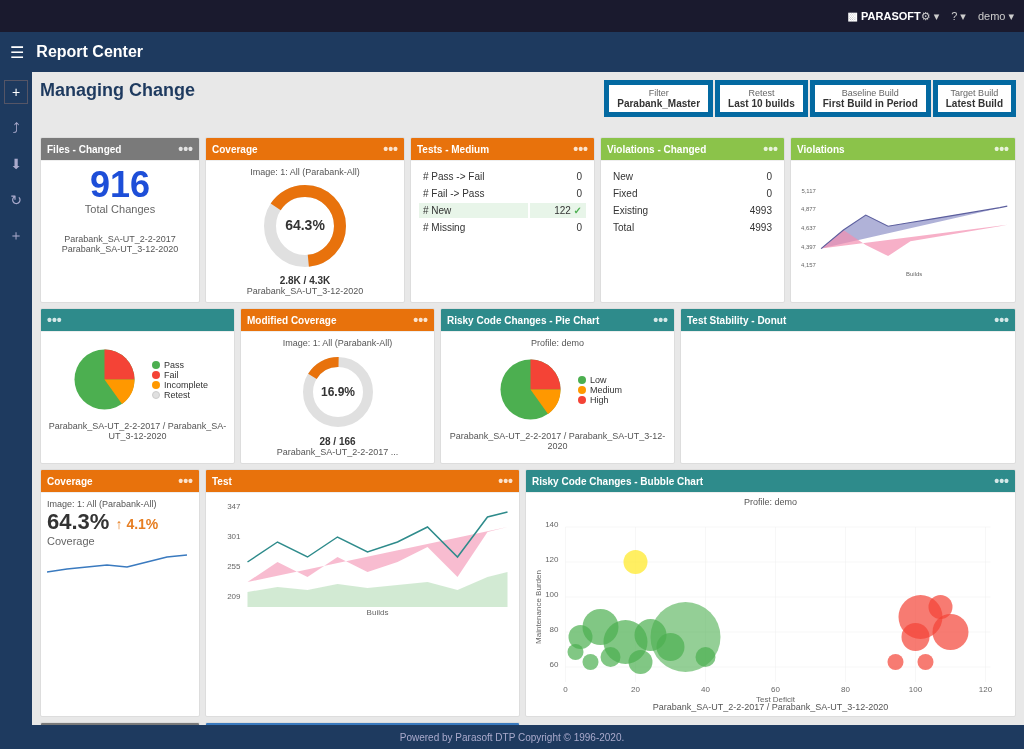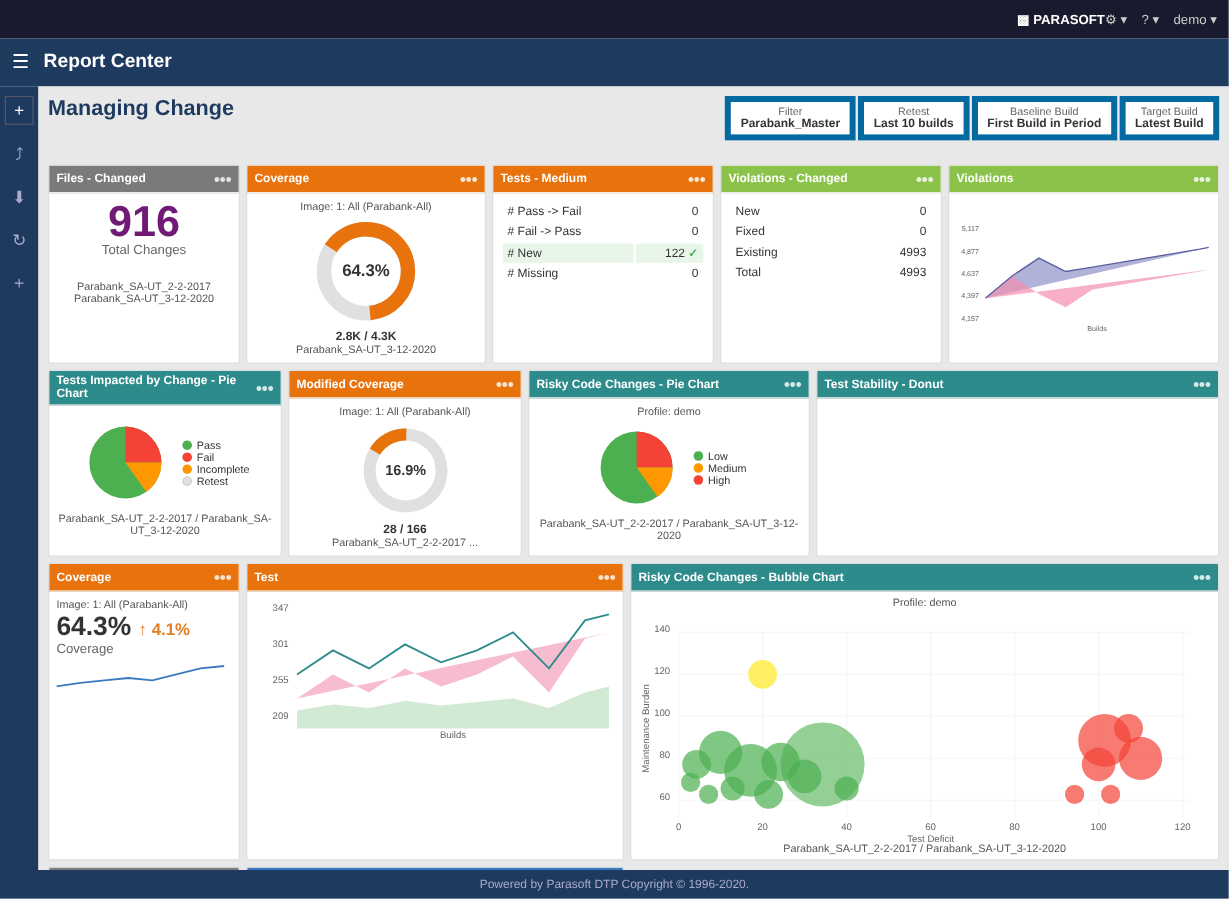--- a/index.html
+++ b/index.html
@@ -104,21 +104,21 @@
     .widget-header.orange { background: #e8720c; color: white; }
     .widget-header.teal { background: #2e8b8b; color: white; }
     .widget-header.lime { background: #8bc34a; color: white; }
     .widget-header.blue { background: #3a7abf; color: white; }
     .widget-header.gray { background: #7a7a7a; color: white; }
     .widget-body { padding: 6px; }
     .widget-dots { font-size: 14px; color: rgba(255,255,255,0.8); cursor: pointer; }
 
     
     .widget-files { width: 160px; }
-    .big-number { font-size: 36px; font-weight: bold; color: #701a75; text-align: center; line-height: 1; }
+    .big-number { font-size: 36px; font-weight: bold; color: #1d4ed8; text-align: center; line-height: 1; }
     .big-label { text-align: center; color: #666; font-size: 11px; margin-bottom: 19px; }
     .sub-text { font-size: 9px; color: #555; text-align: center; }
 
     
     .widget-coverage { width: 200px; }
     .coverage-sub { font-size: 9px; color: #555; text-align: center; }
     .donut-container { display: flex; justify-content: center; align-items: center; position: relative; margin: 4px 0; }
 
     
     .widget-tests { width: 185px; }
@@ -343,21 +343,20 @@
             </svg>
           </div>
         </div>
 
       </div>
 
       <div class="row">
 
         <div class="widget widget-pie-chart">
           <div class="widget-header teal">
-            <span>Tests Impacted by Change - Pie Chart</span>
             <span class="widget-dots">•••</span>
           </div>
           <div class="widget-body">
             <div class="pie-area">
               <svg width="75" height="75" viewBox="0 0 75 75">
 
                 <circle cx="37.5" cy="37.5" r="30" fill="#4caf50"></circle>
 
                 <path d="M37.5,37.5 L37.5,7.5 A30,30 0 0,1 67.5,37.5 Z" fill="#f44336"></path>
 

